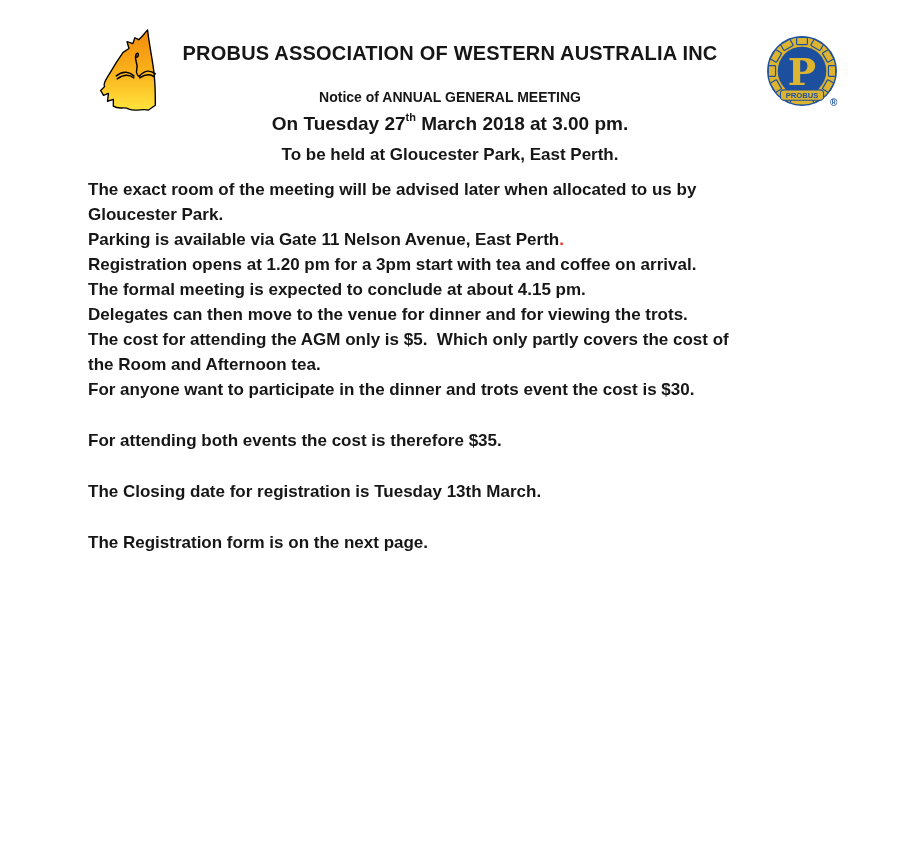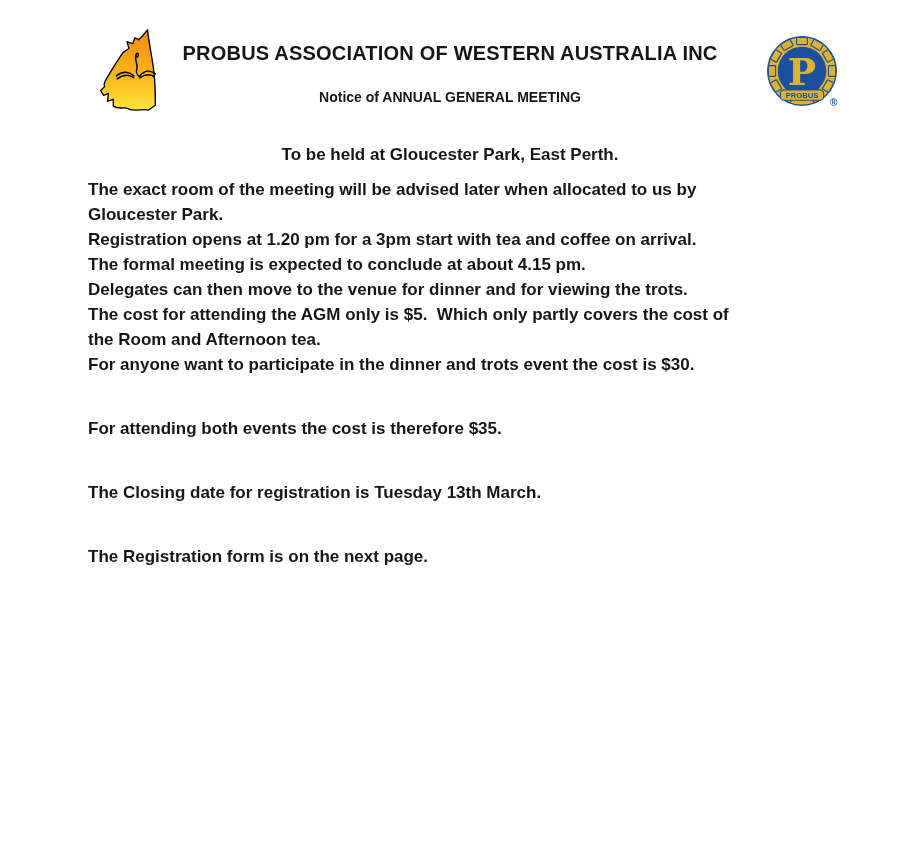--- a/index.html
+++ b/index.html
@@ -15,21 +15,21 @@
                font-size:20px; font-weight:bold; letter-spacing:0.2px; }
 
   .notice-title { position:absolute; top:89px;  left:0; right:0; text-align:center; font-size:14px; font-weight:bold; }
   .notice-date  { position:absolute; top:113px; left:0; right:0; text-align:center; font-size:19px; font-weight:bold; }
   .notice-date sup { font-size:11px; font-weight:bold; vertical-align:top; position:relative; top:-2px; }
   .notice-venue { position:absolute; top:145px; left:0; right:0; text-align:center; font-size:17px; font-weight:bold; }
 
   .body-text { position:absolute; left:88px; top:177px; width:790px;
                font-size:17px; font-weight:bold; line-height:25px; }
   .body-text p { margin:0; white-space:pre; }
-  .body-text p.gap { margin-top:39px; }
+  .body-text p.gap { margin-top:26px; }
   .red { color:#ee3124; }
 </style>
 </head>
 <body>
 
 <div class="page">
 
   <div class="wa-logo">
     <svg width="78" height="86" viewBox="0 0 64 88" xmlns="http://www.w3.org/2000/svg">
       <defs>
@@ -74,25 +74,27 @@
       </g>
       <circle cx="40" cy="40" r="27" fill="#1d4f9f"></circle>
       <text x="40" y="55" text-anchor="middle" font-family="'DejaVu Serif', serif" font-size="42" font-weight="bold" fill="#ddb42f">P</text>
       <rect x="16" y="61" width="48" height="11.5" rx="4" fill="#ddb42f" stroke="#1d4f9f" stroke-width="1.2"></rect>
       <text x="40" y="70" text-anchor="middle" font-family="'Liberation Sans', sans-serif" font-size="8.5" font-weight="bold" fill="#1d4f9f">PROBUS</text>
     </svg>
   </div>
   <span class="reg-mark">®</span>
 
   <div class="notice-title">Notice of ANNUAL GENERAL MEETING</div>
+  <div class="notice-date"><span>On Tuesday 27</span><sup>th</sup><span> March 2018 at 3.00 pm.</span></div>
   <div class="notice-venue">To be held at Gloucester Park, East Perth.</div>
 
   <div class="body-text">
     <p><span>The exact room of the meeting will be advised later when allocated to us by
 Gloucester Park.</span></p>
+    <p><span>Parking is available via Gate 11 Nelson Avenue, East Perth</span><span class="red">.</span></p>
     <p><span>Registration opens at 1.20 pm for a 3pm start with tea and coffee on arrival.</span></p>
     <p><span>The formal meeting is expected to conclude at about 4.15 pm.</span></p>
     <p><span>Delegates can then move to the venue for dinner and for viewing the trots.</span></p>
     <p><span>The cost for attending the AGM only is $5.  Which only partly covers the cost of
 the Room and Afternoon tea.</span></p>
     <p><span>For anyone want to participate in the dinner and trots event the cost is $30.</span></p>
     <p class="gap"><span>For attending both events the cost is therefore $35.</span></p>
     <p class="gap"><span>The Closing date for registration is Tuesday 13th March.</span></p>
     <p class="gap"><span>The Registration form is on the next page.</span></p>
   </div>

